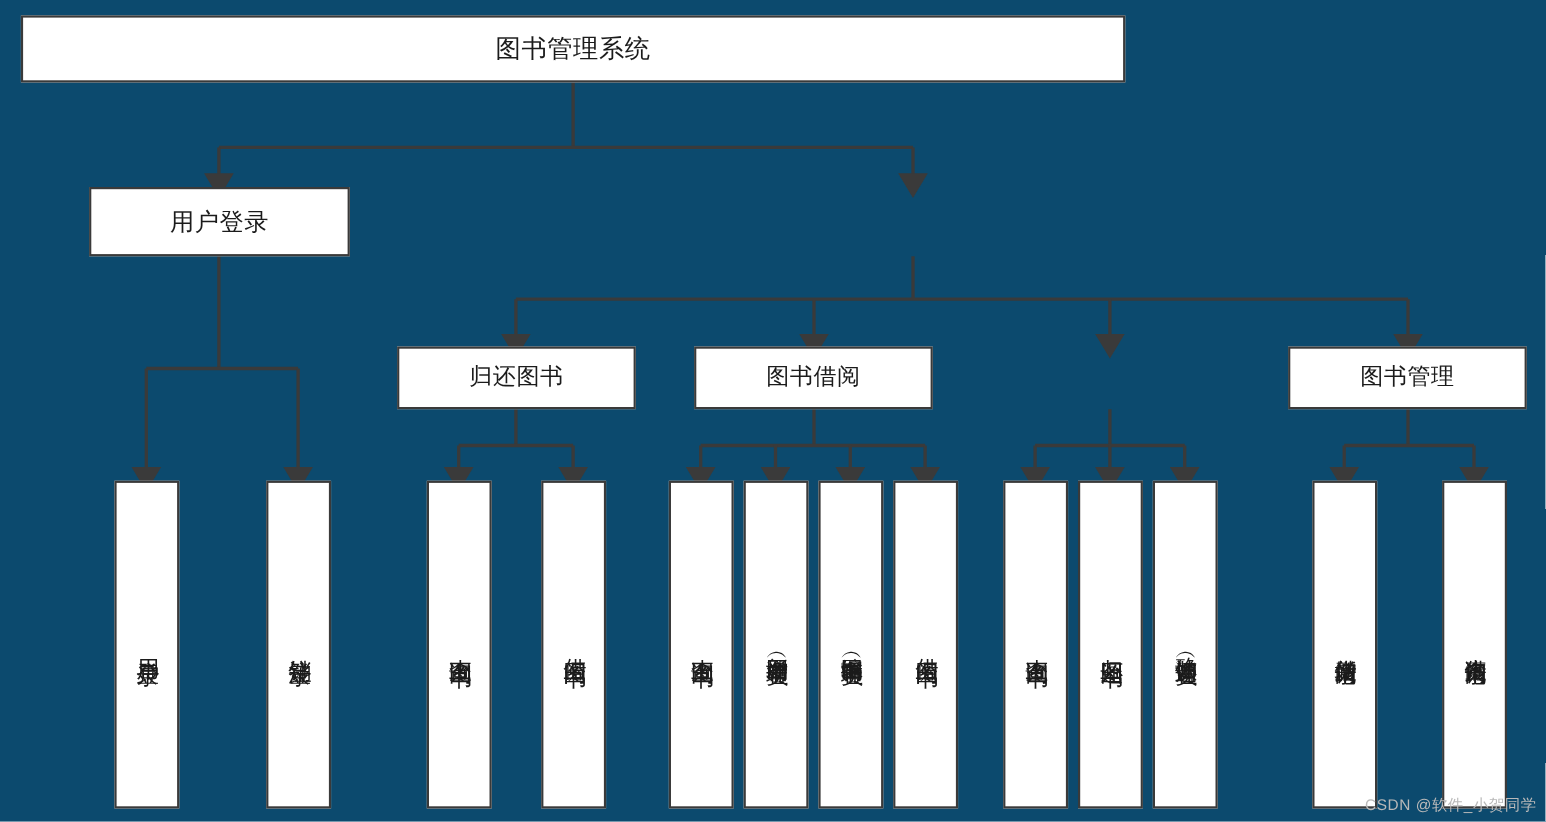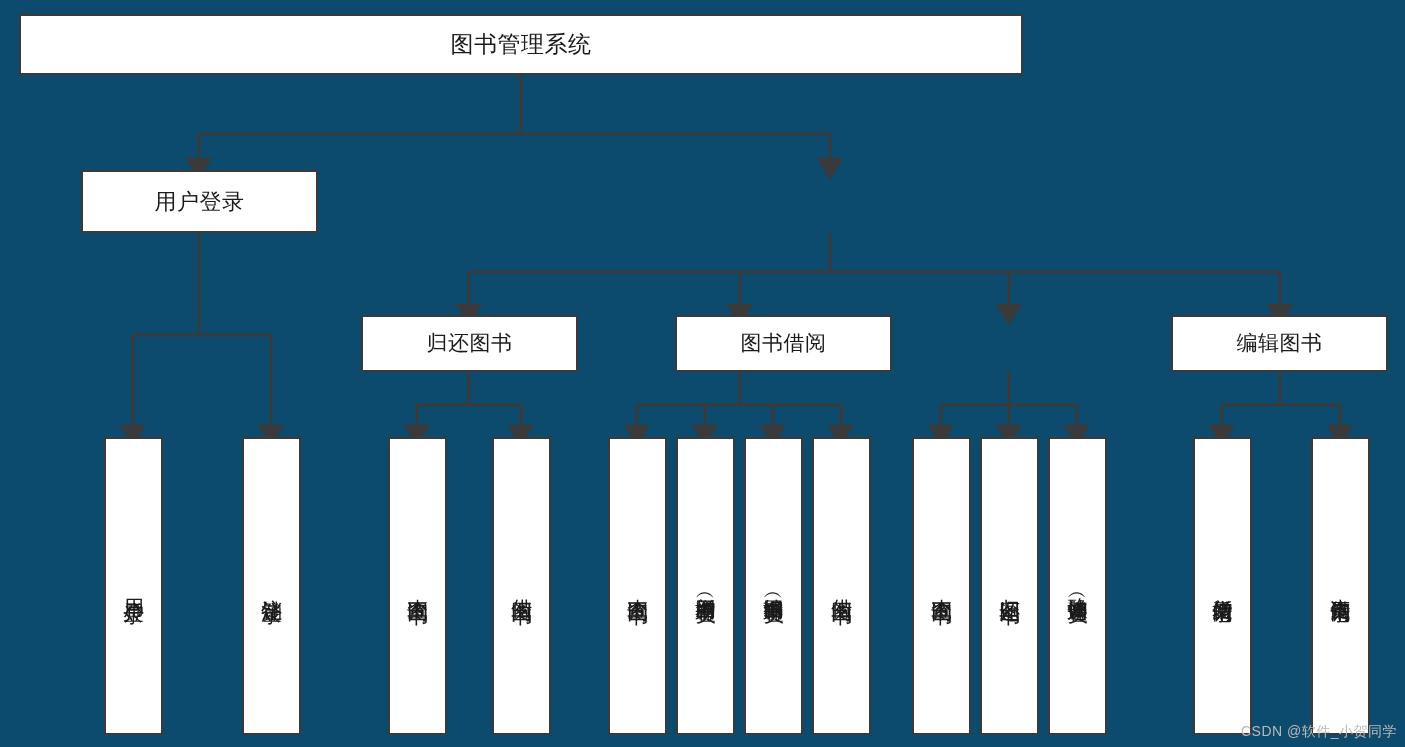--- a/index.html
+++ b/index.html
@@ -131,25 +131,25 @@
     <span class="label">图书管理系统</span>
   </div>
 
   <div class="node lvl2" style="left:81px; top:170px; width:237px; height:63px;">
     <span class="label">用户登录</span>
   </div>
 
   <div class="node lvl3" style="left:361px; top:315px; width:217px; height:57px;">
     <span class="label">归还图书</span>
   </div>
-  <div class="node lvl3" style="left:631px; top:315px; width:217px; height:57px;margin-left:44px;">
+  <div class="node lvl3" style="left:631px; top:315px; width:217px; height:57px;">
     <span class="label">图书借阅</span>
   </div>
   <div class="node lvl3" style="left:1171px; top:315px; width:217px; height:57px;">
-    <span class="label">编辑图书</span>
+    <span class="label">图书管理</span>
   </div>
 
   <div class="node leaf" style="left:104px; top:437px; width:59px; height:298px;">
     <span class="label">用户登录</span>
   </div>
   <div class="node leaf" style="left:242px; top:437px; width:59px; height:298px;">
     <span class="label">注销登录</span>
   </div>
 
   <div class="node leaf" style="left:388px; top:437px; width:59px; height:298px;">

